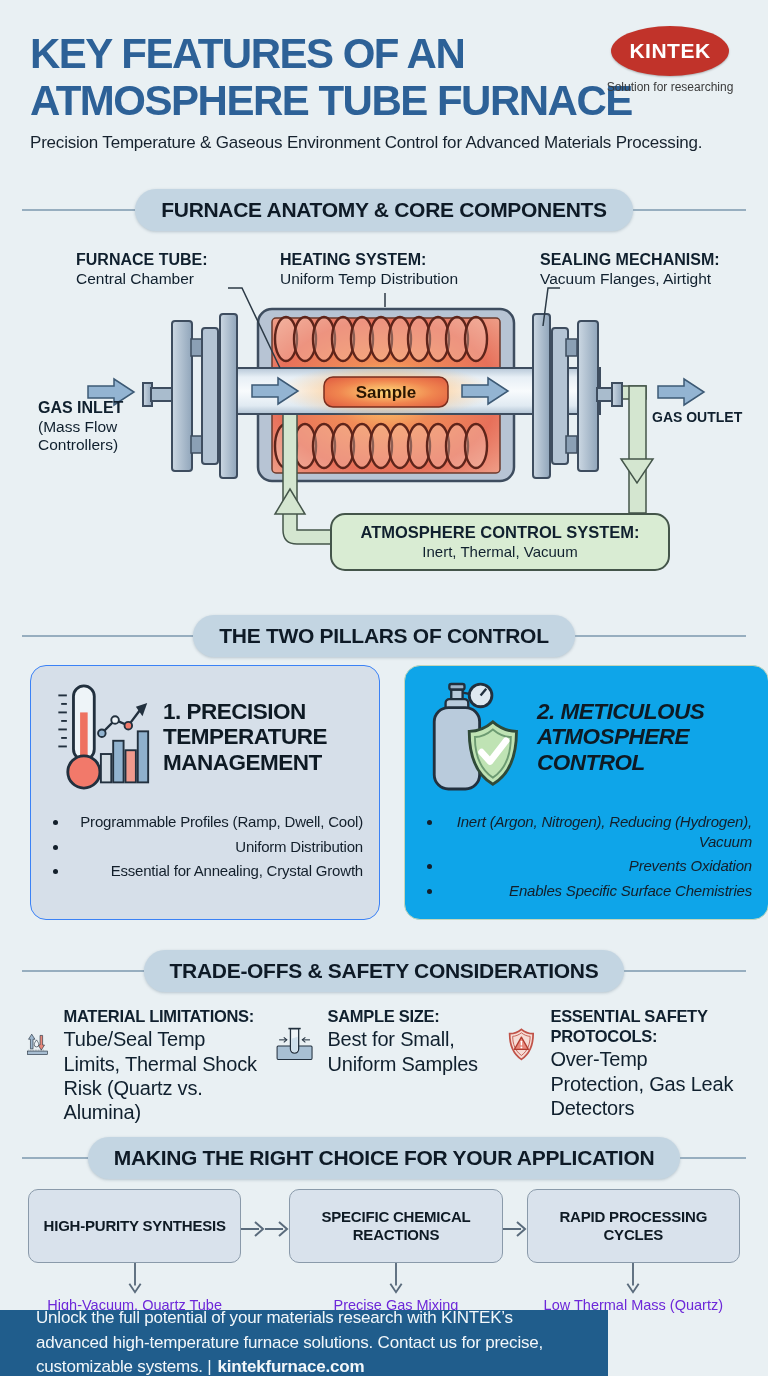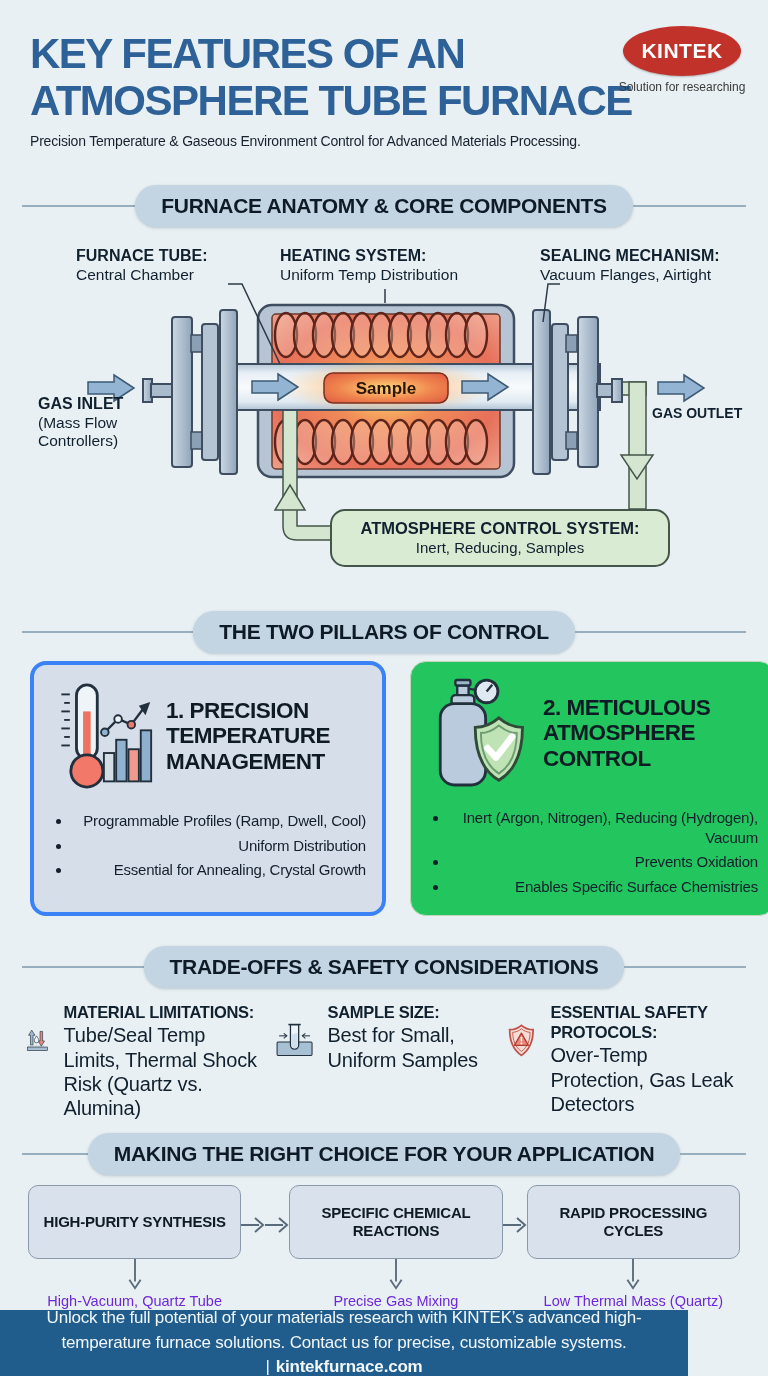--- a/index.html
+++ b/index.html
@@ -8,22 +8,22 @@
     position:relative;
     width:768px; height:1376px;
     overflow:hidden;
     background:#e9f0f3;
     font-family:"Liberation Sans", sans-serif;
     color:#10202e;
   }
   
   .header { padding:30px 30px 0 30px; position:relative; }
   .title { color:#2d6197; font-weight:bold; font-size:42px; line-height:1.12; letter-spacing:-1.5px; }
-  .subtitle { margin-top:9px; font-size:14px; color:#16222e; letter-spacing:-0.2px; }
-  .logo-wrap { position:absolute; top:26px; right:18px; width:136px; text-align:center; }
+  .subtitle { margin-top:9px; font-size:17px; color:#16222e; letter-spacing:-0.2px; }
+  .logo-wrap { position:absolute; top:26px; right:30px; width:136px; text-align:center; }
   .logo-ellipse {
     width:118px; height:50px; margin:0 auto; background:#c1332a;
     border-radius:50%; display:flex; align-items:center; justify-content:center;
     box-shadow:0 1px 2px rgba(0,0,0,0.25);
   }
   .logo-text { color:#fff; font-weight:bold; font-size:21px; letter-spacing:0.5px; }
   .logo-tagline { margin-top:4px; font-size:12px; color:#3a3a3a; }
   
   .section-row { display:flex; align-items:center; padding:0 22px; }
   .section-row .line { flex:1; height:2px; background:#97aebf; }
@@ -51,22 +51,22 @@
     position:absolute; left:330px; top:282px; width:340px; height:58px;
     background:#d9ecd3; border:2px solid #44554a; border-radius:15px;
     display:flex; flex-direction:column; align-items:center; justify-content:center;
     line-height:1.25;
   }
   .acs-box .b { font-weight:bold; font-size:16.5px; }
   .acs-box .r { font-size:15px; }
   
   .cards { display:flex; gap:24px; padding:0 30px; margin-top:8px; }
   .card { flex:1; border-radius:16px; padding:14px 16px 14px 16px; }
-  .card-blue { background:#d6dfe9; border:4px solid #3b82f6; }
-  .card-green { background:#22c55e; border:1px solid #c3d6bb; }
+  .card-blue { background:#d6dfe9; border:1px solid #3b82f6; }
+  .card-green { background:#0ea5e9; border:1px solid #c3d6bb;font-style:italic; }
   .card-head { display:flex; align-items:center; gap:12px; }
   .card-title { font-weight:bold; font-size:22.5px; line-height:1.14; letter-spacing:-0.5px; color:#0e1a24; }
   .card-blue .card-title { width:200px; }
   .card-green .card-title { width:215px; }
   .card ul { margin-top:18px; padding-left:22px;text-align:right; }
   .card li { font-size:15px; line-height:1.3; letter-spacing:-0.2px; margin-bottom:5px; color:#131f2b; }
   
   .trades { display:flex; padding:0 26px; margin-top:14px; gap:10px; }
   .trade { display:flex; gap:12px; align-items:flex-start; }
   .trade-1 { width:250px; }
@@ -81,23 +81,23 @@
   .fbox {
     width:100%; min-height:74px; background:#d9e2ec; border:1.5px solid #8a9aaa;
     border-radius:10px; display:flex; align-items:center; justify-content:center;
     text-align:center; font-weight:bold; font-size:15px; line-height:1.2;
     letter-spacing:-0.2px; padding:8px 6px; color:#0e1a24;
   }
   .harrow { flex:0 0 24px; margin-top:30px; }
   .fanswer { margin-top:2px; text-align:center; font-size:14.5px; line-height:1.22; width:180px; color:#6d28d9; }
   
   .footer {
-    position:absolute; left:0; bottom:0; width:688px; height:66px;
+    position:absolute; left:0; bottom:0; width:608px; height:66px;
     background:#205d8c; color:#f2f7fa; display:flex; align-items:center; justify-content:center;
-    text-align:center; padding:0 36px; font-size:17px; line-height:1.45; letter-spacing:-0.2px;
+    padding:0 36px; font-size:17px; line-height:1.45; letter-spacing:-0.2px;
   }
   .footer .link { font-weight:bold; margin-left:6px; }
 </style>
 </head>
 <body>
 
 <div class="header">
   <div class="title">
     <div>KEY FEATURES OF AN</div>
     <div>ATMOSPHERE TUBE FURNACE</div>
@@ -244,21 +244,21 @@
     <div class="b">SEALING MECHANISM:</div>
     <div class="r">Vacuum Flanges, Airtight</div>
   </div>
   <div class="dlabel lbl-inlet">
     <div class="b">GAS INLET</div>
     <div class="r">(Mass Flow Controllers)</div>
   </div>
   <div class="dlabel lbl-outlet">GAS OUTLET</div>
   <div class="acs-box">
     <div class="b">ATMOSPHERE CONTROL SYSTEM:</div>
-    <div class="r">Inert, Reducing, Samples</div>
+    <div class="r">Inert, Thermal, Vacuum</div>
   </div>
 </div>
 
 <div class="section-row mt-pill2">
   <div class="line"></div>
   <div class="section-pill">THE TWO PILLARS OF CONTROL</div>
   <div class="line"></div>
 </div>
 
 <div class="cards">

